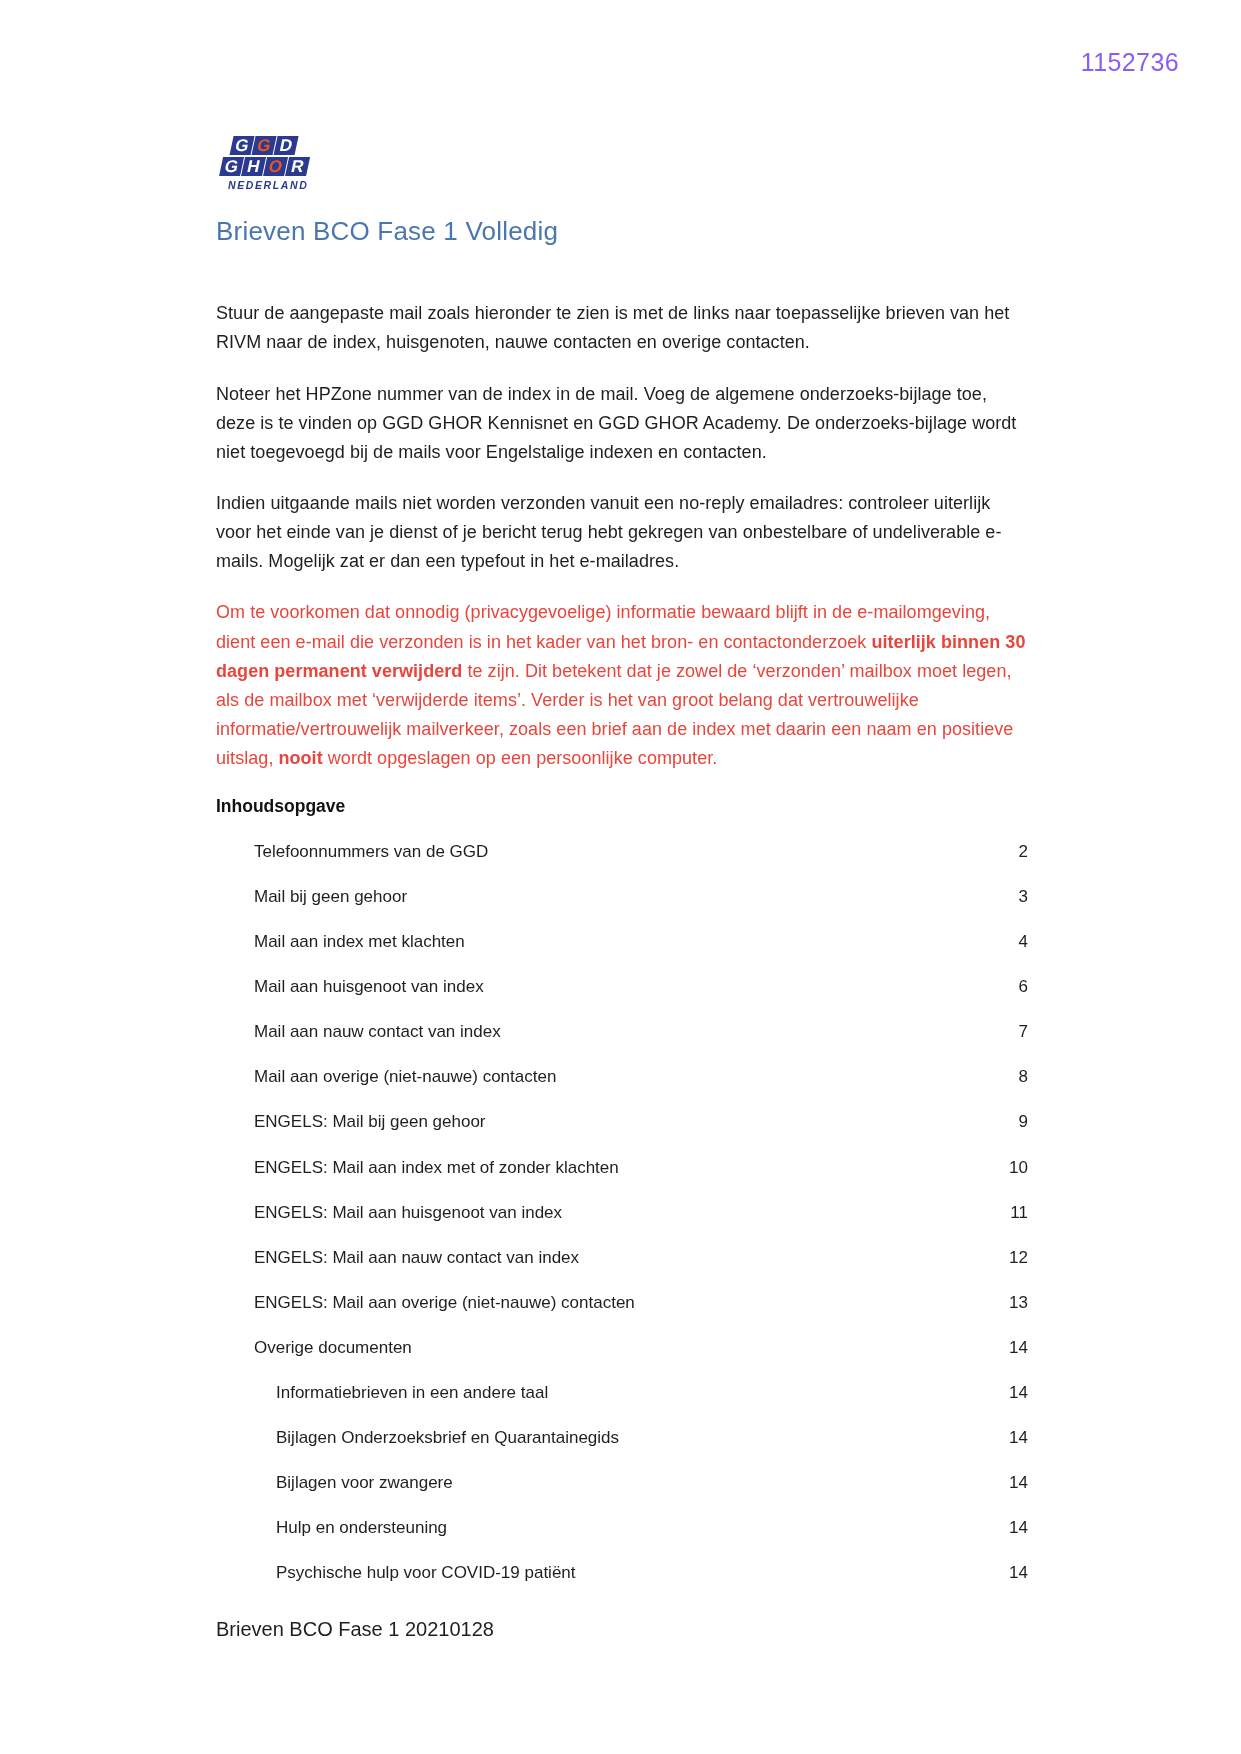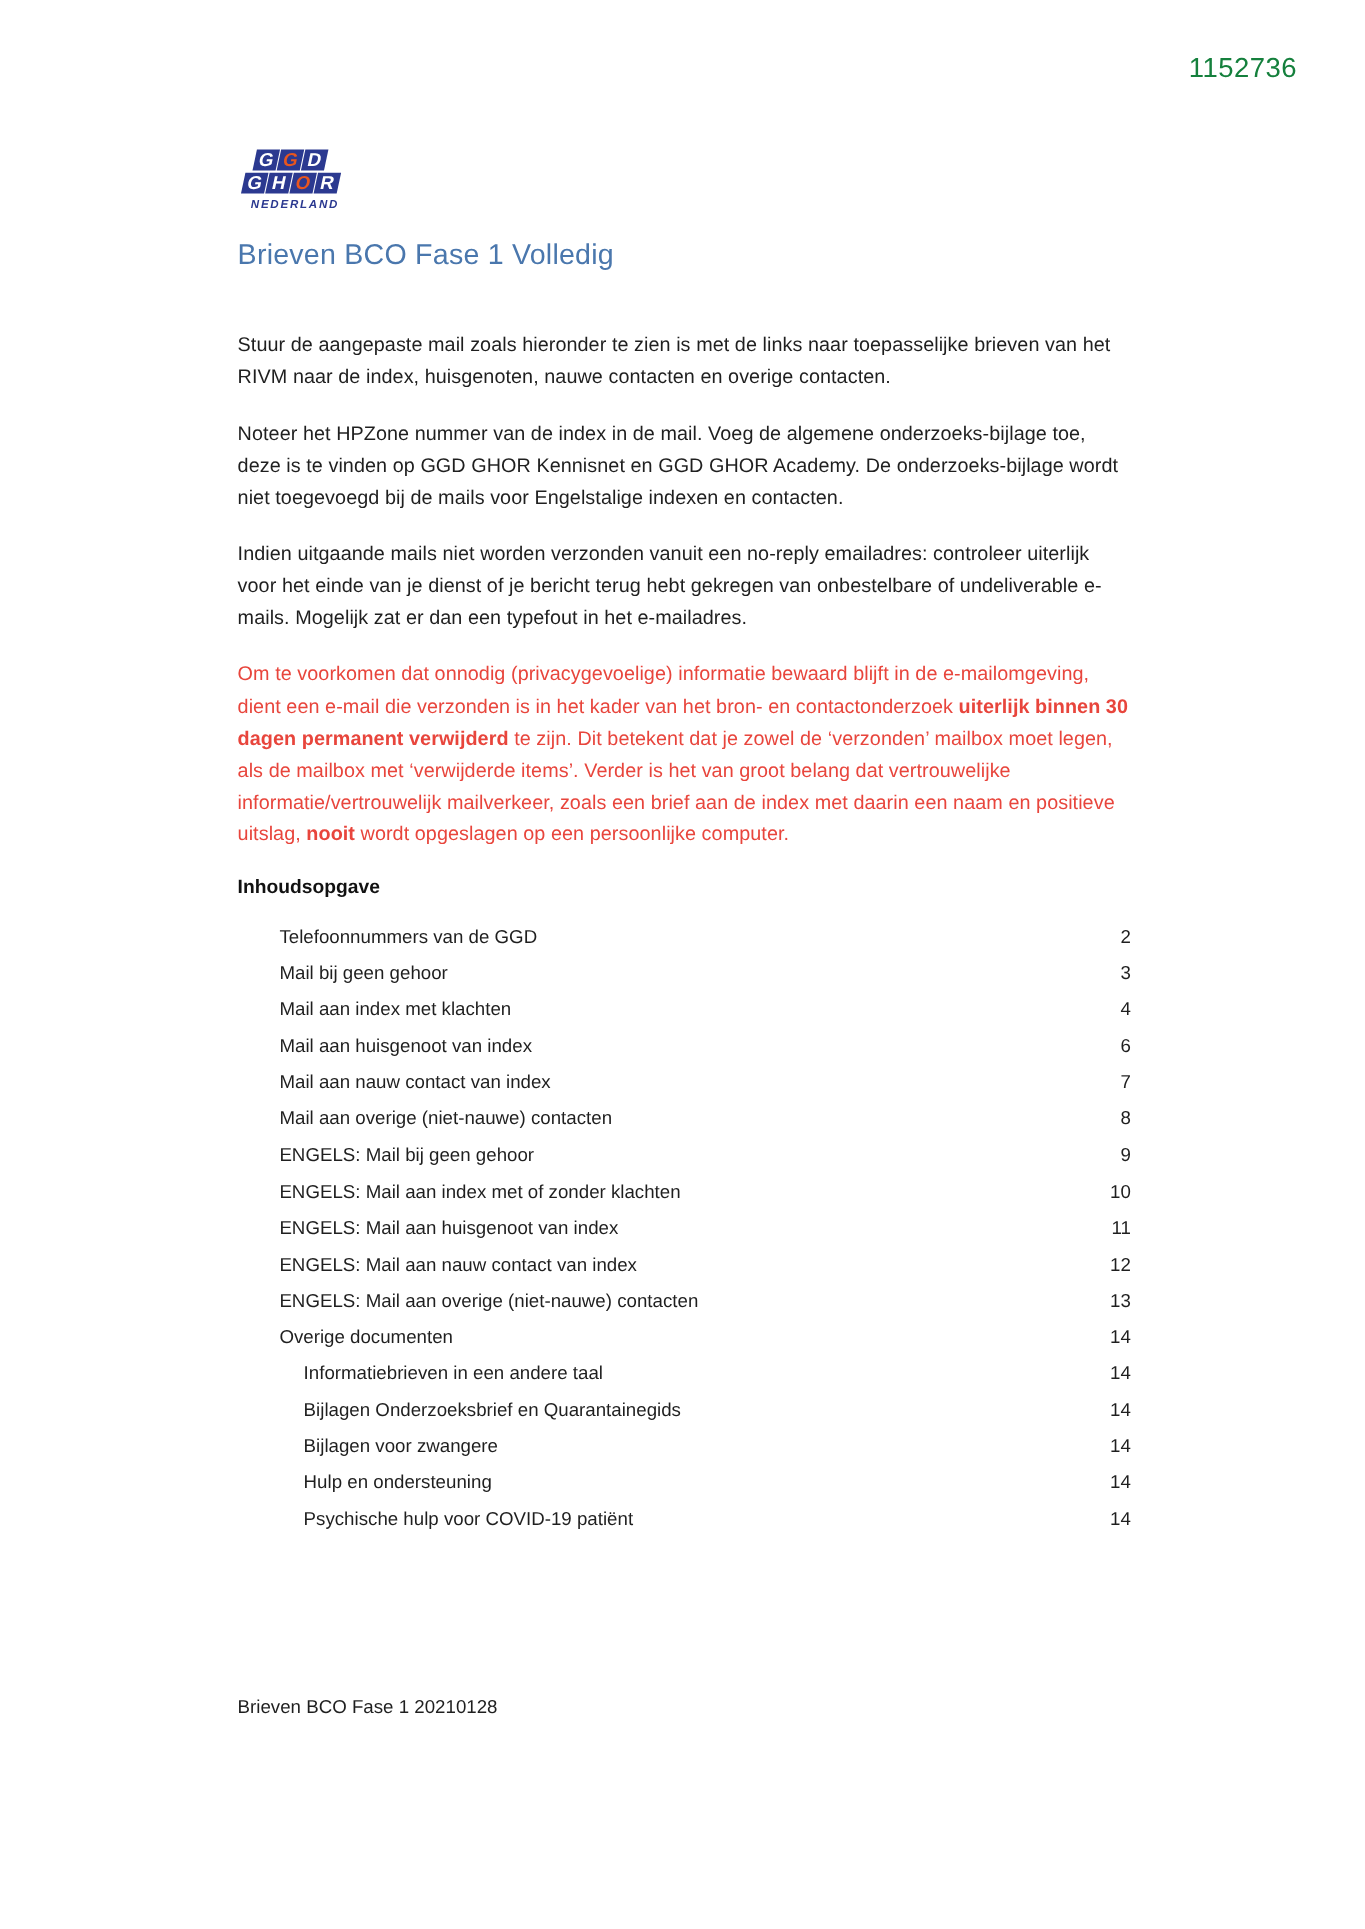--- a/index.html
+++ b/index.html
@@ -22,21 +22,21 @@
     background: #ffffff;
   }
 
   
   .doc-id {
     position: absolute;
     top: 48px;
     right: 62px;
     font-size: 25px;
     letter-spacing: 0.4px;
-    color: #15803d;
+    color: #8b5cf6;
     font-family: "Liberation Sans", sans-serif;
   }
 
   
   .content {
     position: absolute;
     left: 216px;
     top: 134px;
     width: 812px;
   }
@@ -89,38 +89,39 @@
     list-style: none;
   }
   .toc-row {
     display: flex;
     align-items: baseline;
     justify-content: space-between;
     font-size: 17px;
     color: #1f1f1f;
     padding: 5.5px 0;
     line-height: 1.3;
+    margin-top: 12px;
   }
   .toc-row.level-2 .toc-label { padding-left: 22px; }
   .toc-label { flex: 0 1 auto; white-space: nowrap; }
   .toc-fill { flex: 1 1 auto; }
   .toc-page {
     flex: 0 0 auto;
     text-align: right;
     min-width: 26px;
     color: #1f1f1f;
   }
   .toc-list-wrap { margin-left: 38px; }
 
   
   .footer {
     position: absolute;
     left: 216px;
-    top: 1542px;
-    font-size: 17px;
+    top: 1618px;
+    font-size: 20px;
     color: #1f1f1f;
   }
 </style>
 </head>
 <body>
 
 <div class="page">
 
   <div class="doc-id">1152736</div>
 

